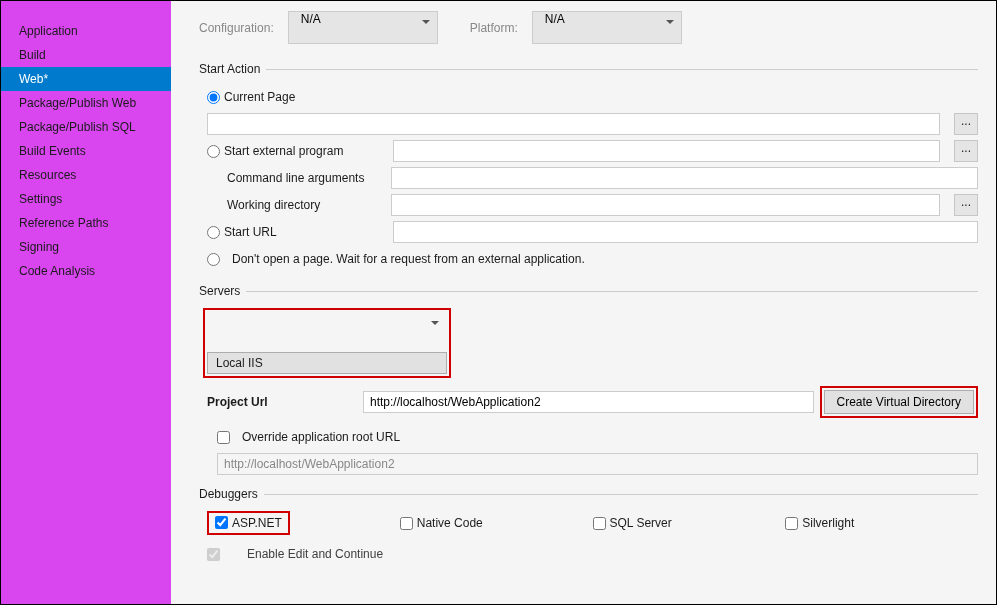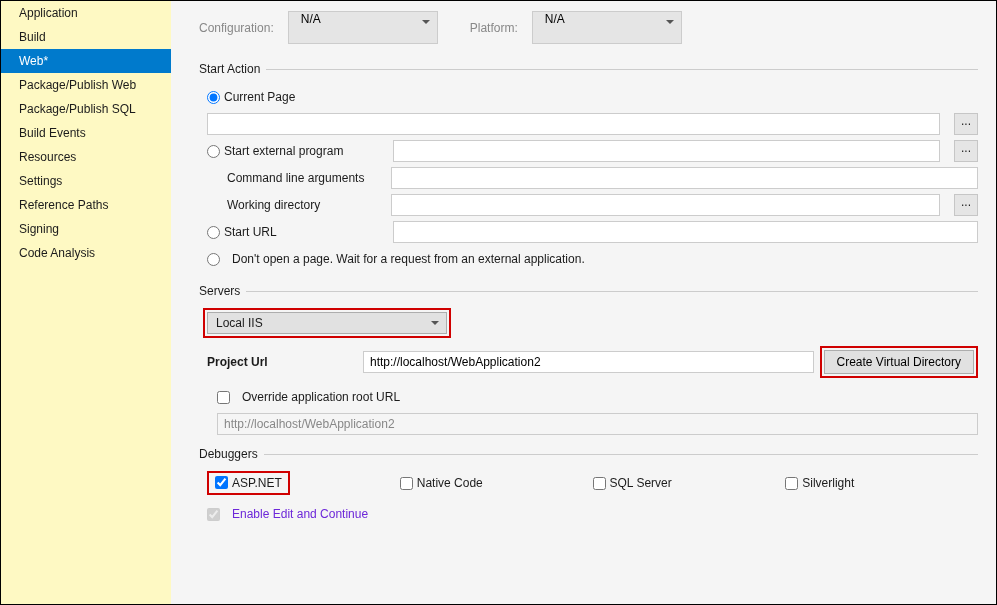--- a/index.html
+++ b/index.html
@@ -1,43 +1,43 @@
 <!DOCTYPE html>
 <html><head>
 <meta charset="utf-8">
 <style>
 * { box-sizing: border-box; margin: 0; padding: 0; }
 body { font-family: "Segoe UI", Tahoma, sans-serif; font-size: 12px; color: #1b1b1b; background: #fff; width: 997px; height: 605px; border: 1px solid #000; overflow: hidden; }
 .container { display: flex; height: 100%; }
-.sidebar { width: 170px; background: #fef9c3; padding-top: 0; }
+.sidebar { width: 170px; background: #d946ef; padding-top: 18px; }
 .sidebar-item { padding: 5px 10px 5px 18px; cursor: pointer; position: relative; }
 .sidebar-item.selected { background: #007acc; color: #fff; }
 .sidebar-item.selected::after { content: ""; position: absolute; right: -10px; top: 0; border-left: 10px solid #007acc; border-top: 12px solid transparent; border-bottom: 12px solid transparent; height: 0; }
 .main { flex: 1; background: #f5f5f5; padding: 10px 18px 10px 28px; overflow: hidden; position: relative; }
 .config-row { display: flex; gap: 10px; align-items: center; margin-bottom: 18px; }
 .config-label { color: #888; margin-right: 4px; }
 .config-select { background: #e5e5e5; border: 1px solid #ccc; color: #000000; height: 33px; padding: 0 12px; appearance: none; position: relative; }
 .config-select.wide { width: 150px; }
 .section-header { display: flex; align-items: center; margin: 8px 0 10px 0; gap: 6px; }
 .section-title { white-space: nowrap; }
 .section-line { flex: 1; height: 1px; background: #ccc; }
 .form-row { display: flex; align-items: center; margin: 5px 0 5px 8px; min-height: 22px; gap: 8px; }
 .form-row.indent { margin-left: 28px; }
 .radio, .checkbox { width: 13px; height: 13px; flex: none; margin: 0 4px 0 0; }
 .opt-label { white-space: nowrap; }
 .opt-col { width: 178px; display: flex; align-items: center; flex: none; }
 .opt-col-wide { width: 156px; flex: none; }
 .text-input { flex: 1; height: 22px; border: 1px solid #ccc; background: #fff; padding: 0 6px; font-family: inherit; font-size: 12px; }
 .text-input.disabled { background: #f5f5f5; color: #888; }
 .browse-btn { width: 24px; height: 22px; border: 1px solid #c6c6c6; background: #e5e5e5; margin-left: 6px; text-align: center; line-height: 14px; cursor: pointer; flex: none; }
-.server-select { width: 240px; height: 22px; border: 1px solid #adadad; background: #e1e1e1; padding: 0 20px 0 8px; appearance: none; position: relative; display: flex; align-items: center; }
+.server-select { width: 240px; height: 22px; border: 1px solid #adadad; background: #e1e1e1; padding: 0 20px 0 8px; appearance: none; position: relative; display: flex; align-items: center; margin-top: 40px; }
 .select-wrap { position: relative; display: inline-block; }
 .select-wrap::after { content: ""; position: absolute; right: 8px; top: 9px; border-left: 4px solid transparent; border-right: 4px solid transparent; border-top: 4px solid #555; pointer-events: none; }
 .create-btn { height: 24px; padding: 0 12px; border: 1px solid #adadad; background: #e1e1e1; cursor: pointer; font-family: inherit; font-size: 12px; margin-left: 8px; white-space: nowrap; }
-.disabled-text { color: #6d28d9; }
+.disabled-text { color: #404040; margin-left: 15px; }
 .highlight-red { border: 2px solid #d00000; padding: 2px; }
 .debuggers-row { display: flex; margin: 8px 0 8px 8px; }
 .debugger-item { display: flex; align-items: center; width: 195px; }
 .proj-url-row { display: flex; align-items: center; margin: 8px 0 8px 8px; }
 .proj-url-label { width: 156px; flex: none; font-weight: bold; }
 </style>
 </head>
 <body>
 
 <div class="container">

